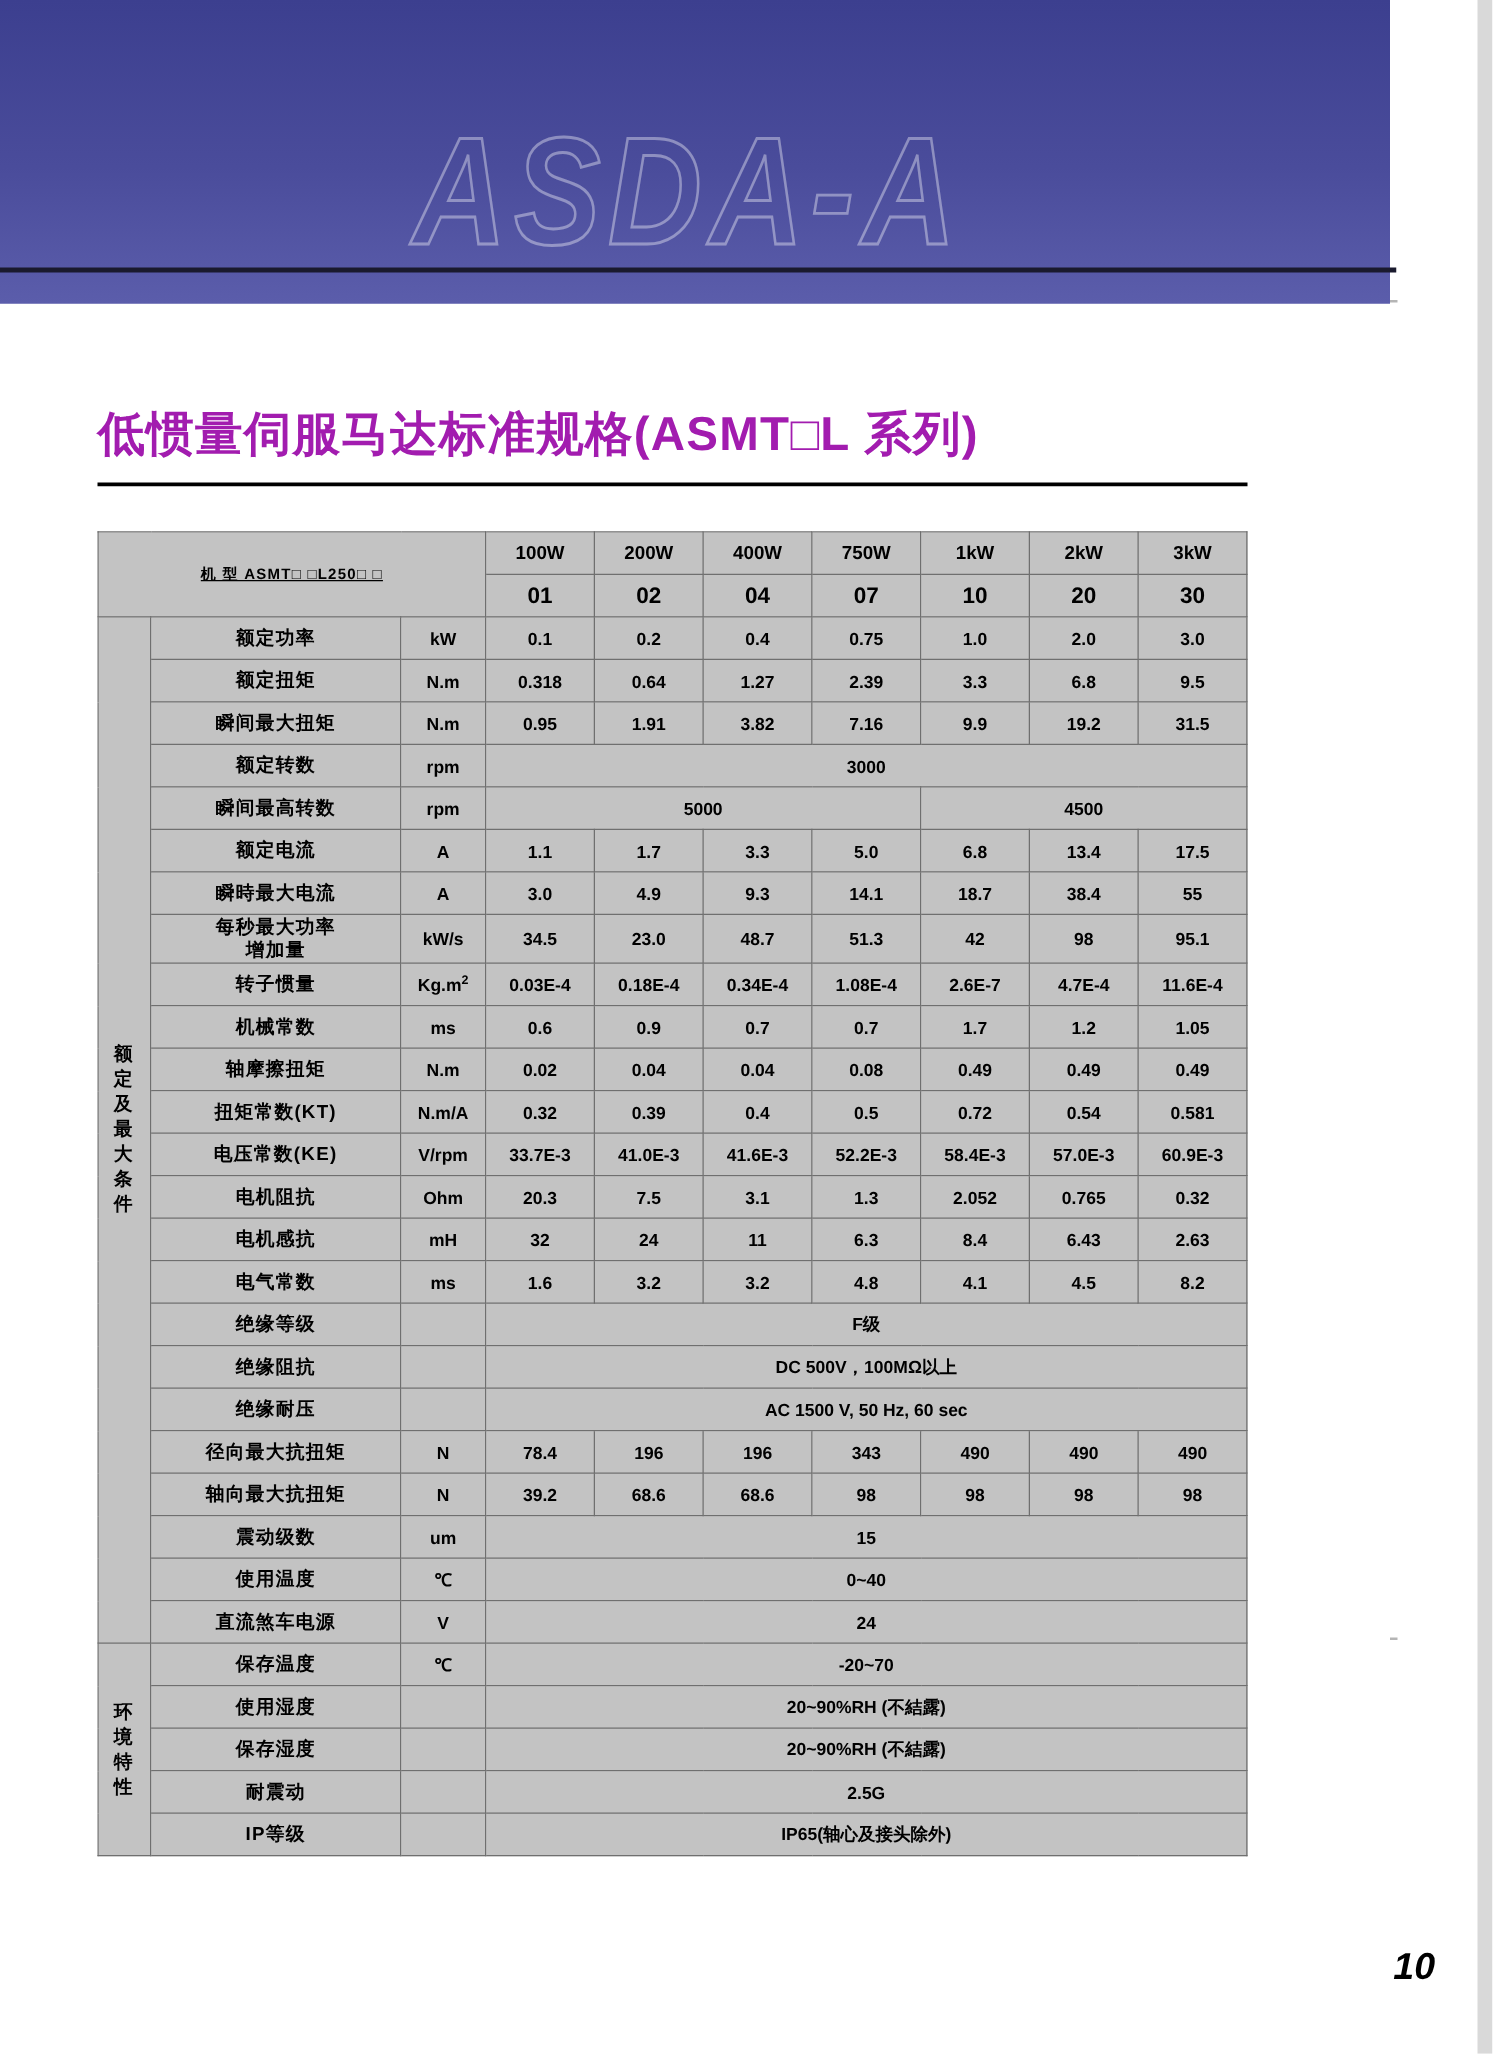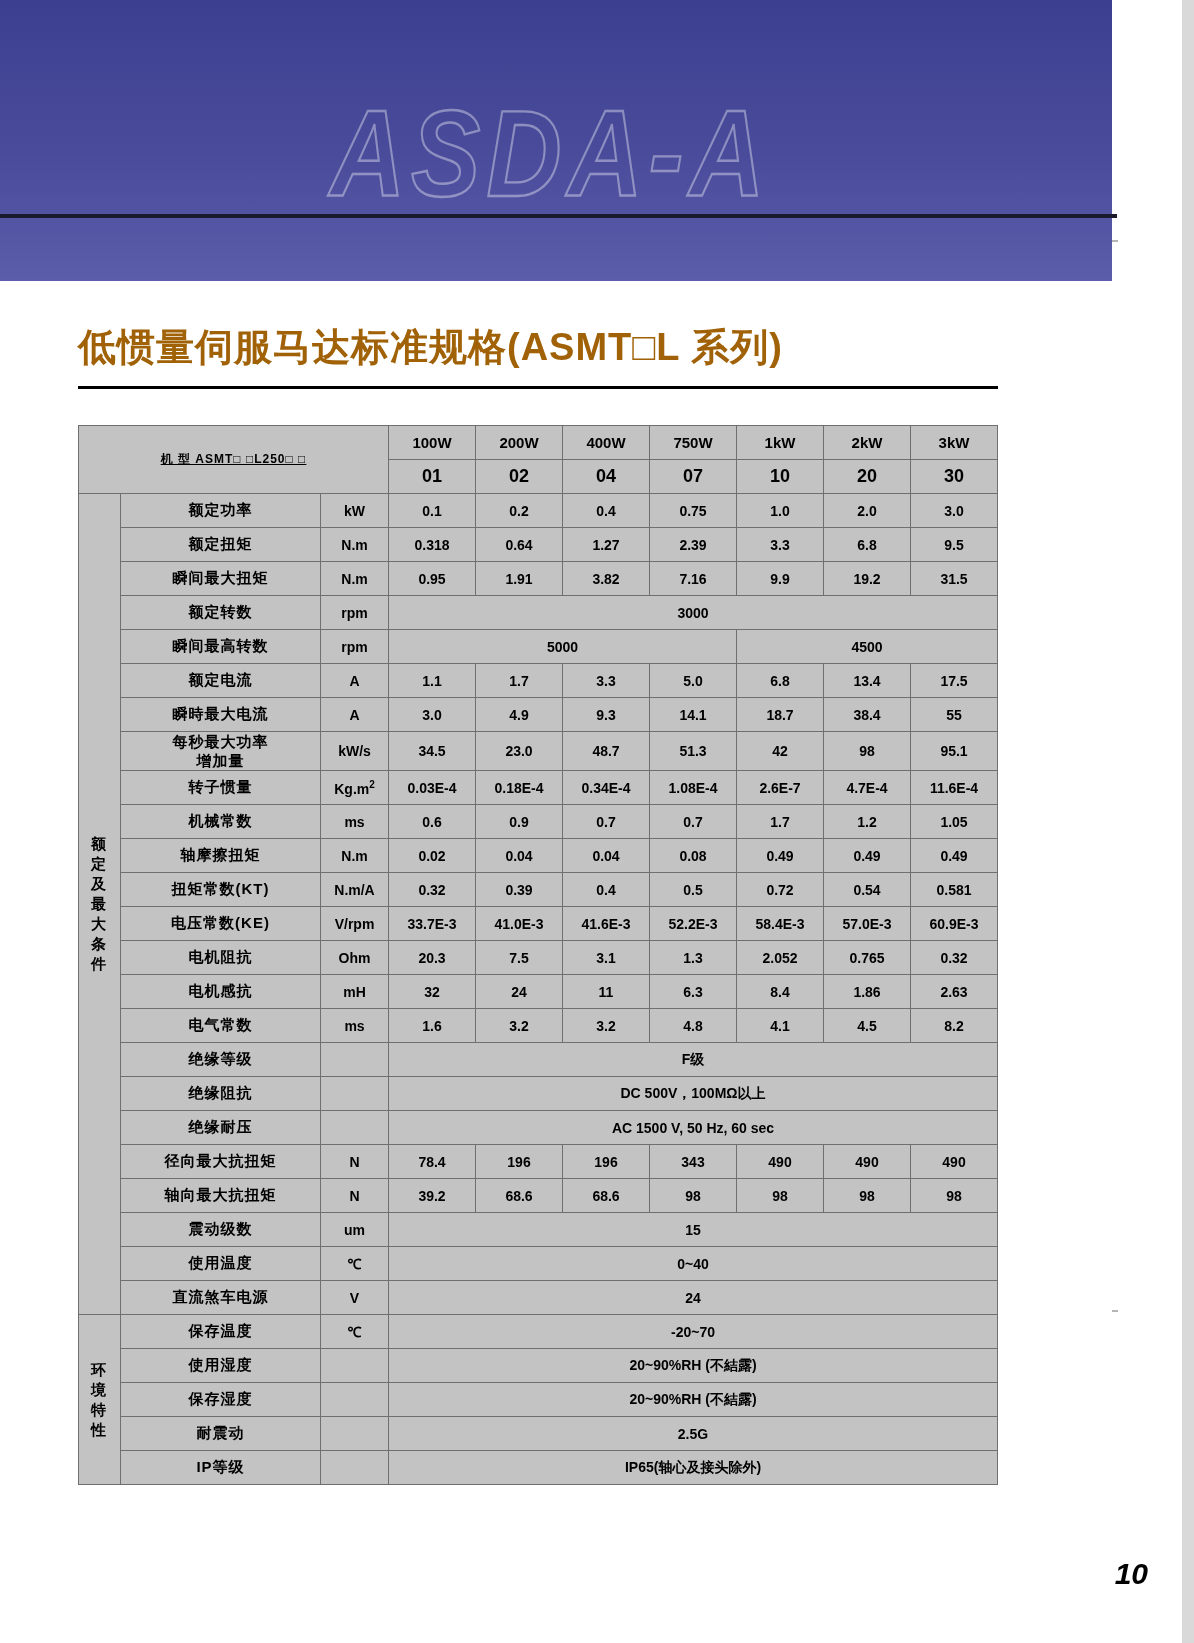--- a/index.html
+++ b/index.html
@@ -13,21 +13,21 @@
     position: relative;
     font-family: "Liberation Sans", sans-serif;
     overflow: hidden;
   }
 
   
   .banner {
     position: absolute;
     left: 0; top: 0;
     width: 1112px;
-    height: 281px;
+    height: 243px;
     background: linear-gradient(180deg, #3c3f8f 0%, #4a4c9b 55%, #5b5dab 100%);
     overflow: hidden;
   }
   .banner-right-fill {
     position: absolute;
     left: 1112px; top: 0;
     width: 82px; height: 218px;
     background: #ffffff;
   }
   .banner-wordmark {
@@ -65,21 +65,21 @@
     background: #b5b5b5;
   }
 
   
   .doc-title {
     position: absolute;
     left: 78px;
     top: 322px;
     font-size: 38px;
     font-weight: bold;
-    color: #a16207;
+    color: #a21caf;
     letter-spacing: 1px;
     white-space: nowrap;
   }
   .title-rule {
     position: absolute;
     left: 78px;
     top: 386px;
     width: 920px;
     height: 3px;
     background: #000;
@@ -401,21 +401,21 @@
           <td class="val">0.32</td>
         </tr>
         <tr>
           <td class="item-cell">电机感抗</td>
           <td class="unit-cell">mH</td>
           <td class="val">32</td>
           <td class="val">24</td>
           <td class="val">11</td>
           <td class="val">6.3</td>
           <td class="val">8.4</td>
-          <td class="val">1.86</td>
+          <td class="val">6.43</td>
           <td class="val">2.63</td>
         </tr>
         <tr>
           <td class="item-cell">电气常数</td>
           <td class="unit-cell">ms</td>
           <td class="val">1.6</td>
           <td class="val">3.2</td>
           <td class="val">3.2</td>
           <td class="val">4.8</td>
           <td class="val">4.1</td>

